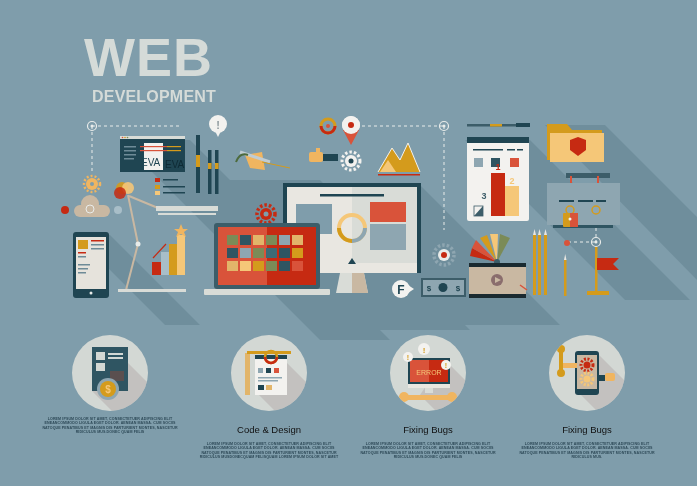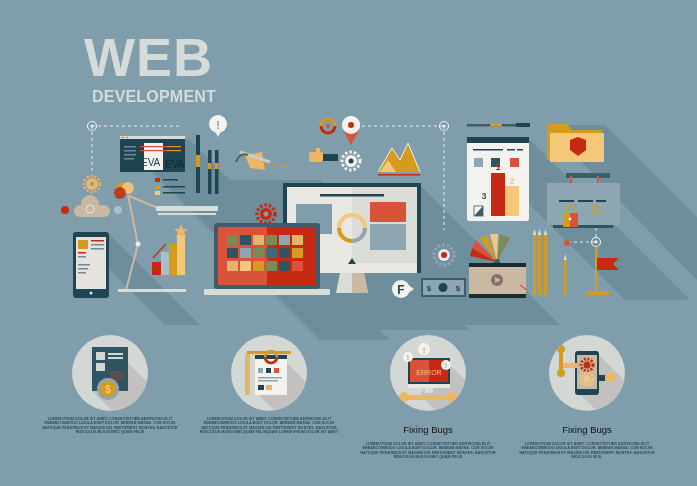--- a/index.html
+++ b/index.html
@@ -363,20 +363,21 @@
       <path d="M34,22 A6,6 0 0 0 46,22" fill="none" stroke="#c62a12" stroke-width="2.5"></path>
       <rect x="27" y="33" width="5" height="5" fill="#8ea6b1"></rect>
         <rect x="35" y="33" width="5" height="5" fill="#1f4552"></rect>
         <rect x="43" y="33" width="5" height="5" fill="#d9533a"></rect>
       <rect x="27" y="42" width="24" height="1.5" fill="#8ea6b1"></rect>
         <rect x="27" y="45" width="20" height="1.5" fill="#8ea6b1"></rect>
       <rect x="27" y="50" width="6" height="5" fill="#1f4552"></rect>
         <rect x="35" y="50" width="6" height="5" fill="#e2b56a"></rect>
     </svg>
   </div>
+  <div class="ctitle">Code &amp; Design</div>
   <div class="cbody">Lorem ipsum dolor sit amet, consectetuer adipiscing elit eneancommodo ligula eget dolor. Aenean massa. Cum sociis natoque penatibus et magnis dis parturient montes, nascetur ridiculus musdonecquam felisquam lorem ipsum dolor sit amet</div>
 </div>
 
 <div class="card" style="left:353px;">
   <div class="circle">
     <svg width="76" height="76" viewBox="0 0 76 76">
       <polygon points="54,24 76,46 76,76 46,76 30,60" fill="#b9b2b1" opacity="0.6"></polygon>
       <rect x="18" y="23" width="42" height="26" fill="#1f4552"></rect>
       <rect x="20" y="25" width="38" height="22" fill="#d9533a"></rect>
       <rect x="39" y="25" width="19" height="22" fill="#c62a12"></rect>

